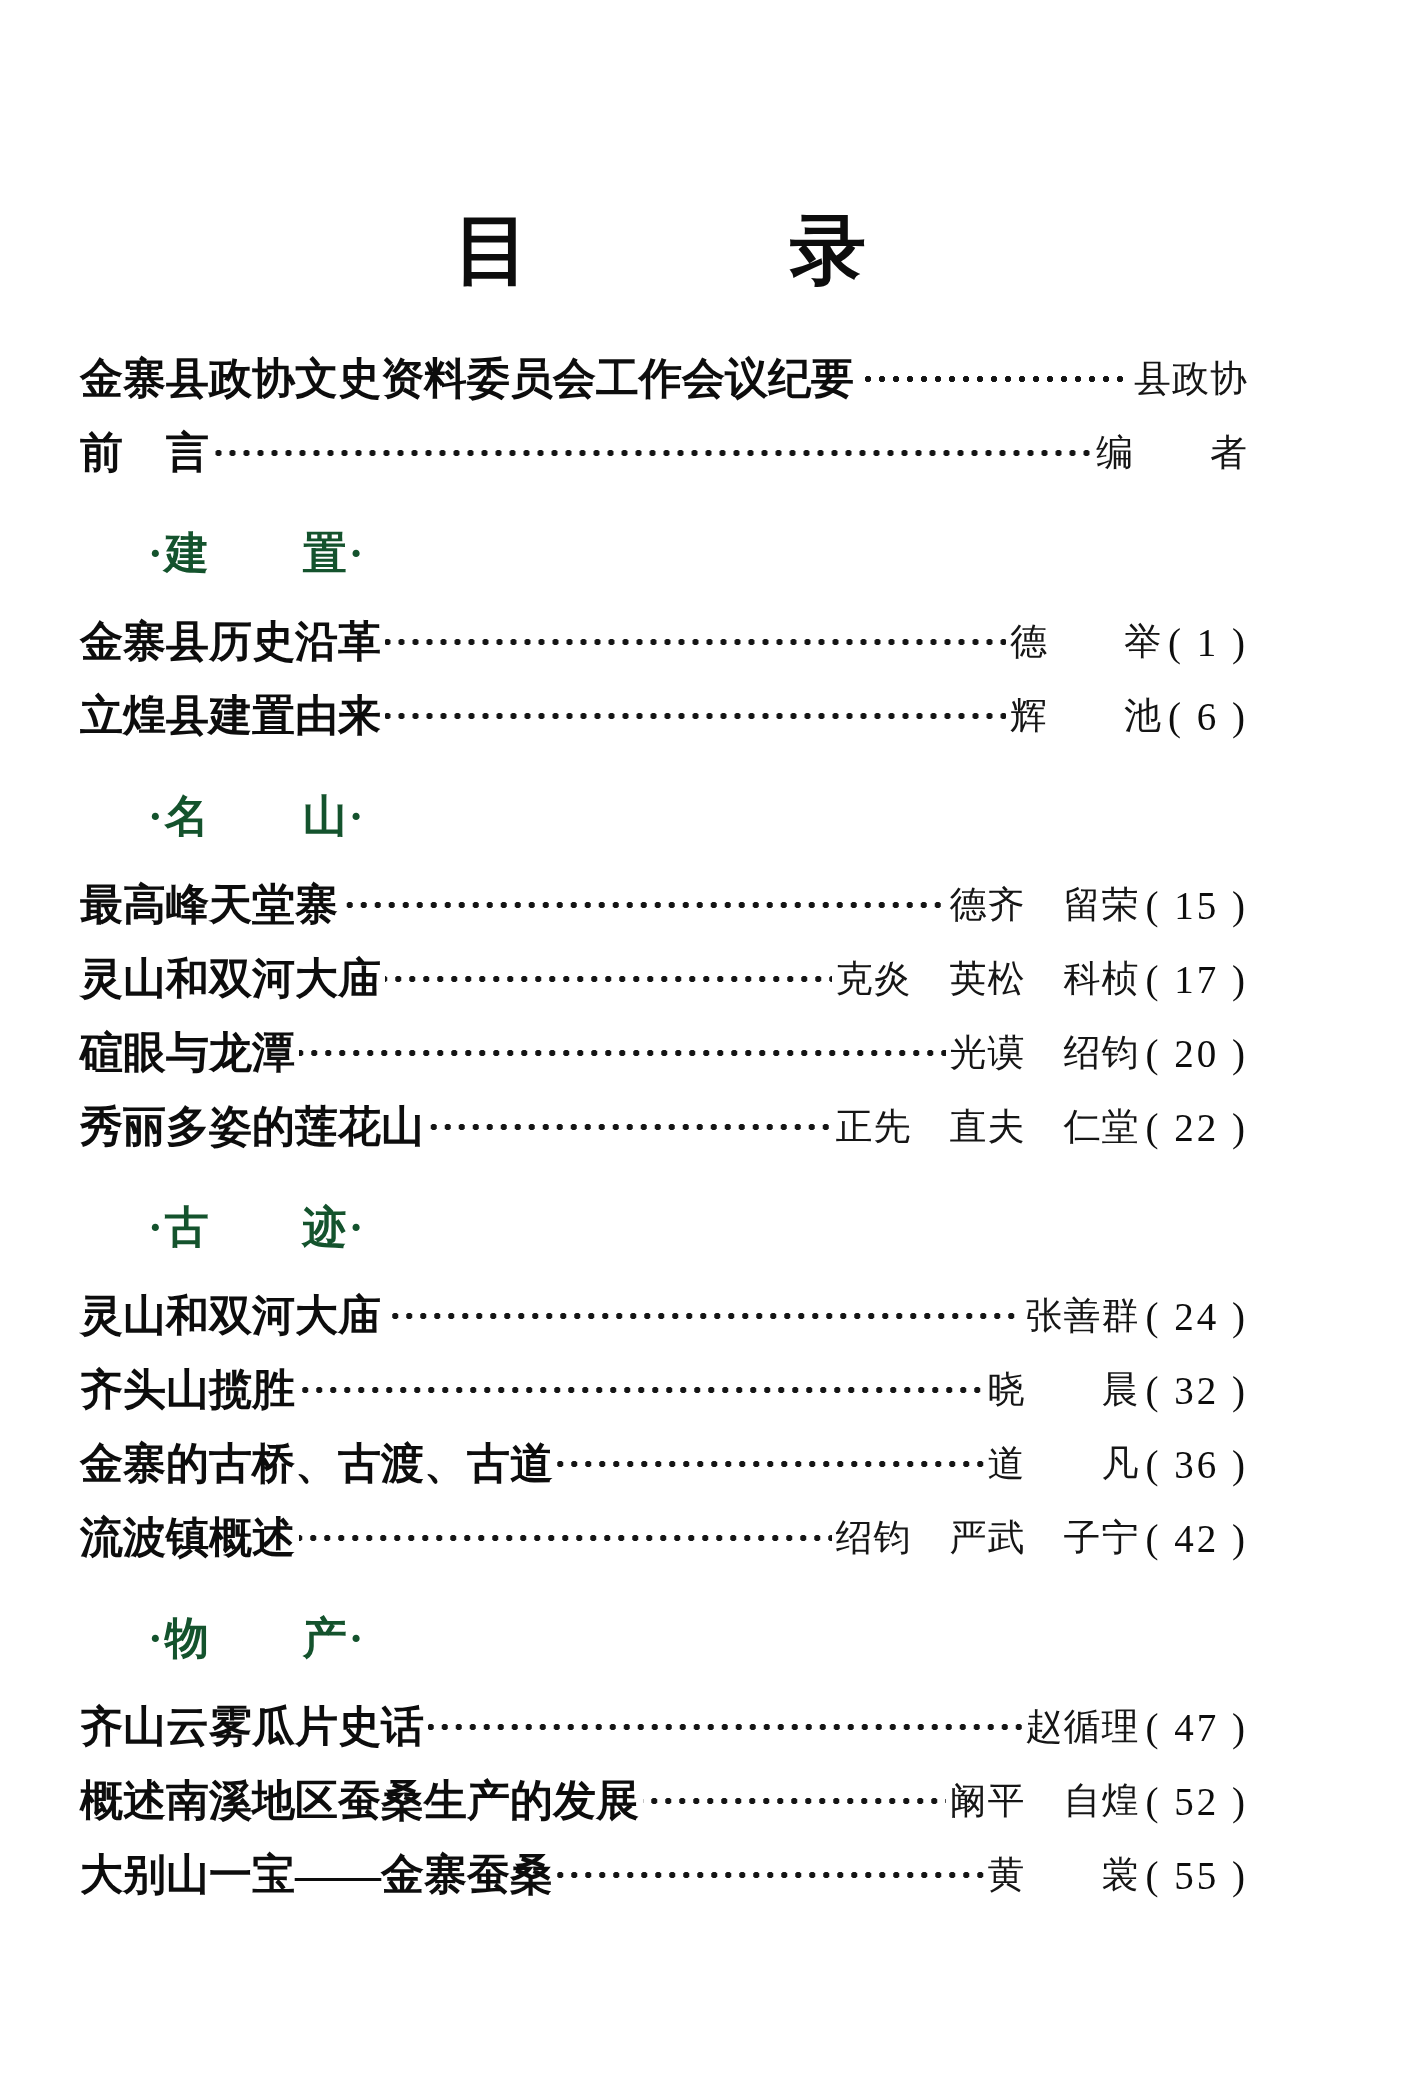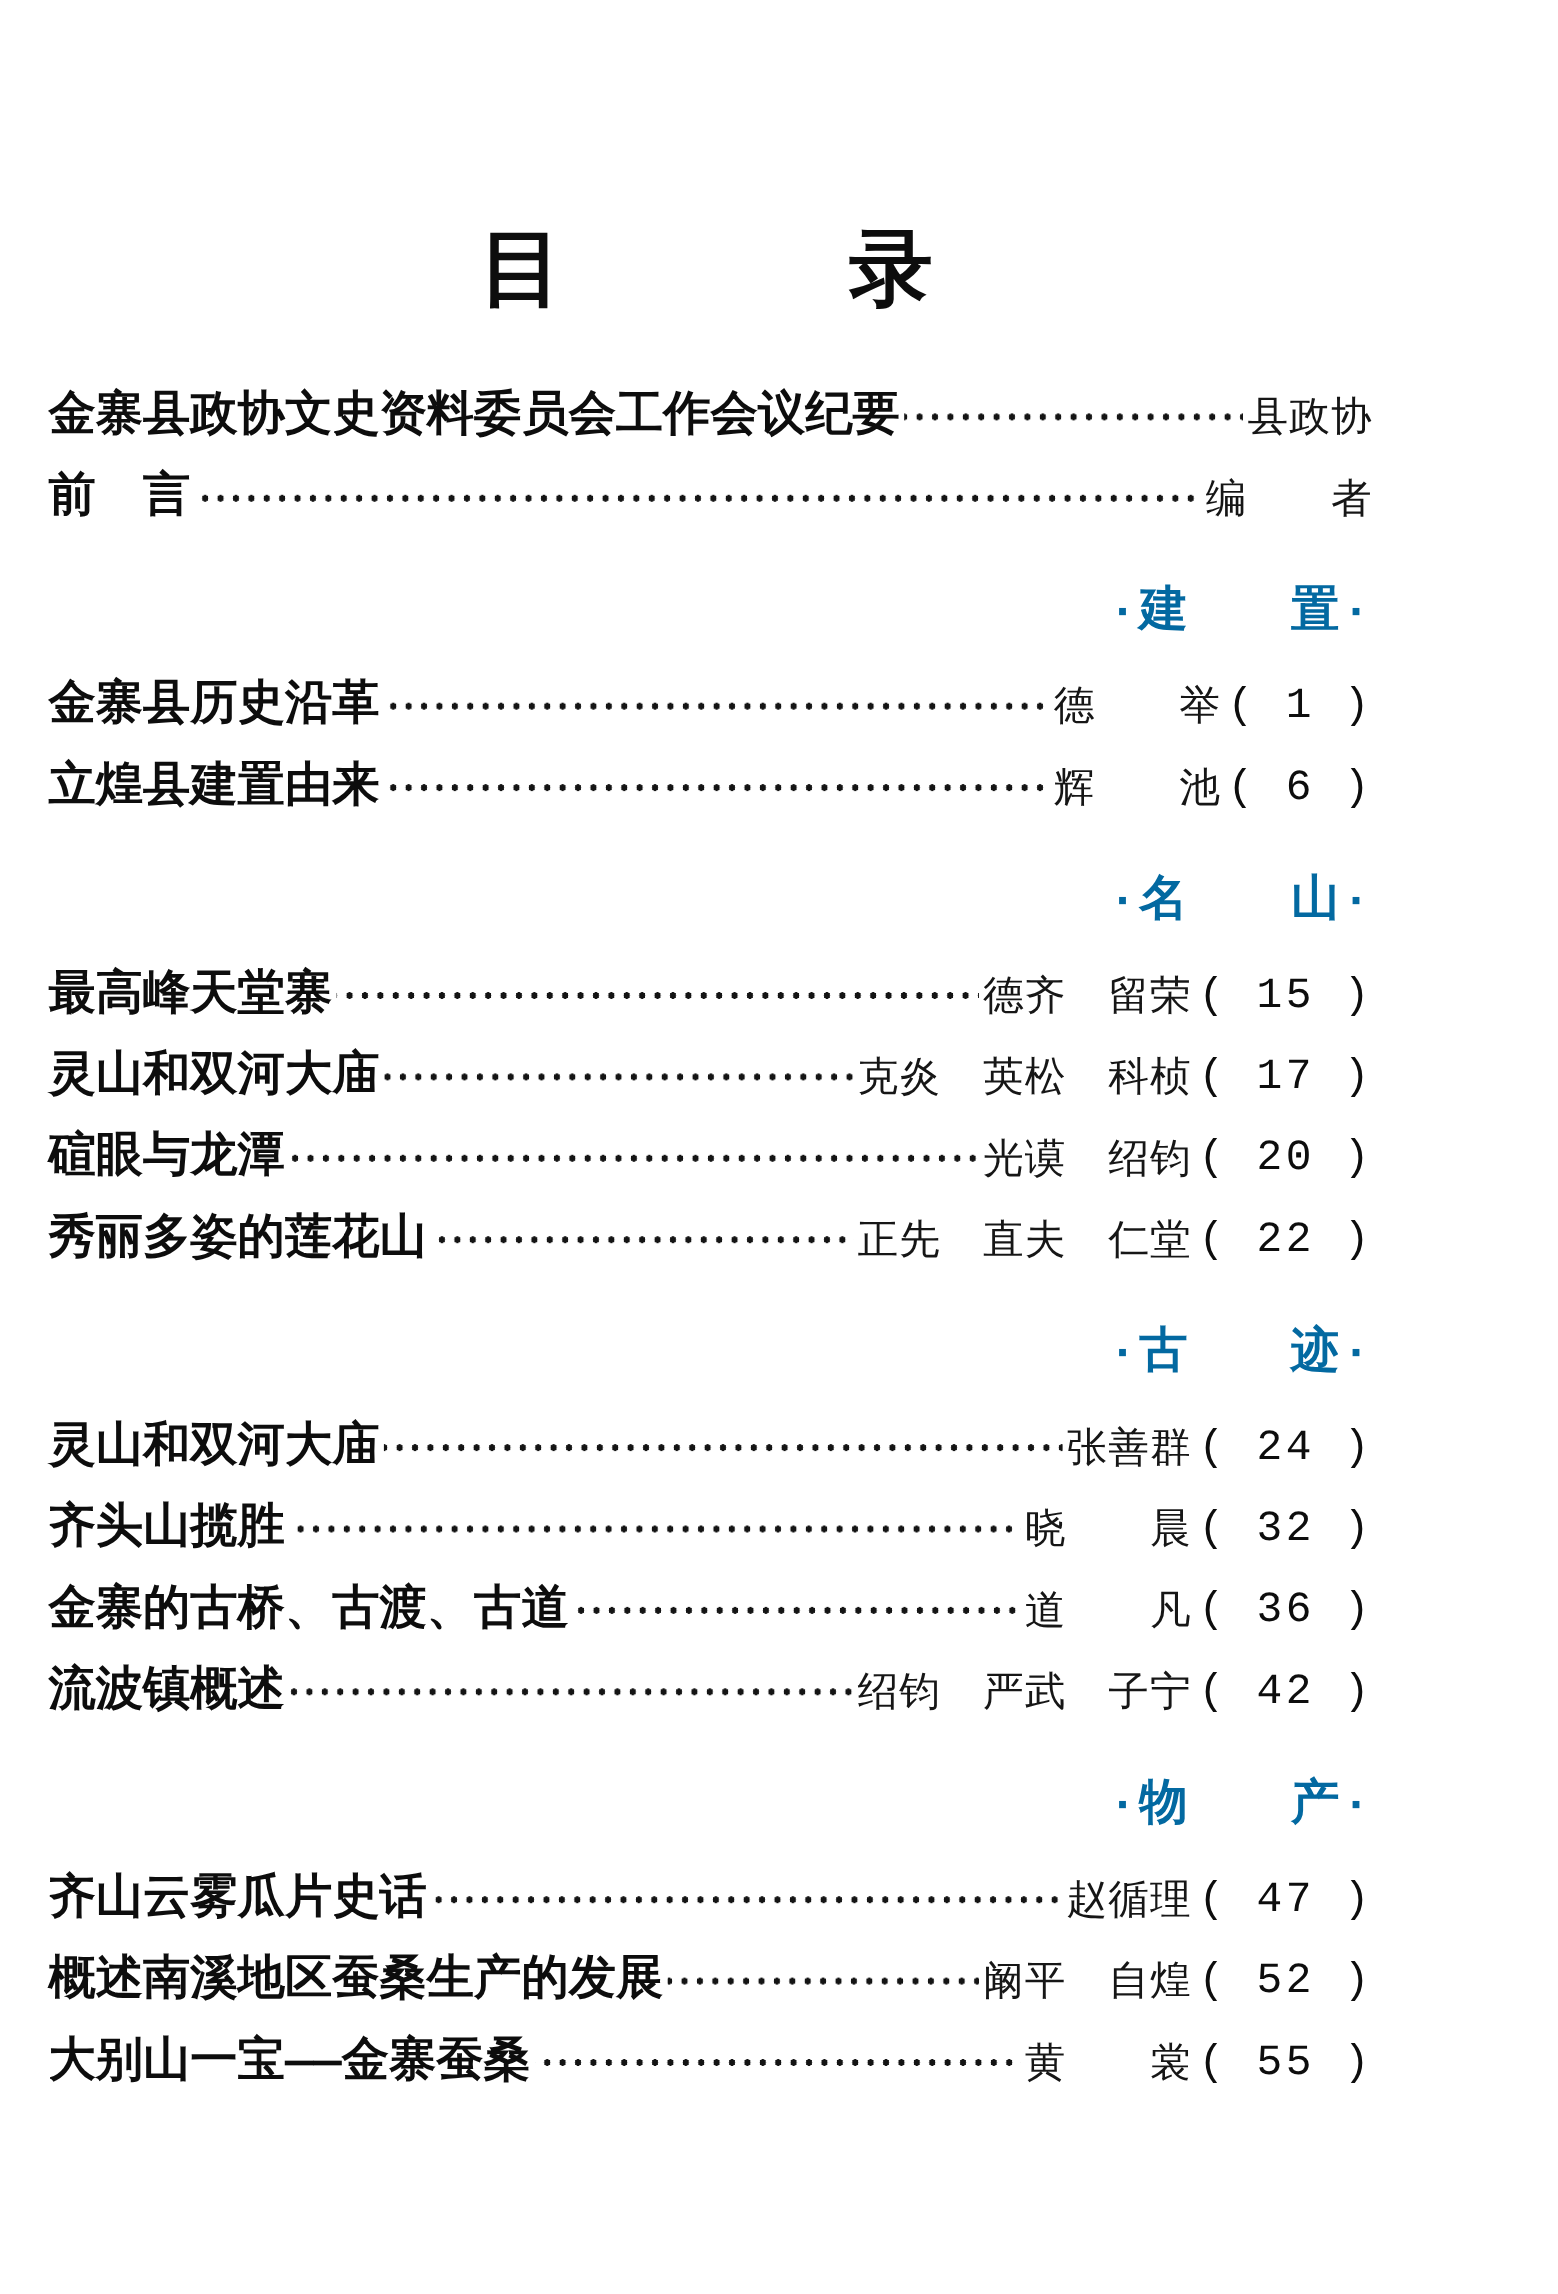--- a/index.html
+++ b/index.html
@@ -11,41 +11,39 @@
     width: 1416px;
     min-height: 2085px;
     font-family: "Liberation Serif", "DejaVu Serif", serif;
     color: #111111;
     -webkit-font-smoothing: antialiased;
   }
   .page {
     box-sizing: border-box;
     width: 1352px;
     min-height: 2085px;
-    padding: 212px 104px 60px 44px;
+    padding: 212px 104px 60px 80px;
     background: #ffffff;
-    font-family: Liberation Mono, monospace;
   }
   .doc-title {
     text-align: center;
     font-size: 76px;
     font-weight: bold;
     letter-spacing: 8px;
     line-height: 1.0;
     margin: 0 0 66px 0;
     color: #0d0d0d;
   }
   .section-header {
     font-size: 44px;
     font-weight: bold;
     padding-left: 68px;
     margin: 46px 0 34px 0;
     letter-spacing: 2px;
-    color: #0369a1;
-    text-align: right;
+    color: #14532d;
   }
   .toc-row {
     display: flex;
     align-items: center;
     margin: 0 0 24px 0;
     min-height: 50px;
   }
   .toc-title {
     font-size: 43px;
     font-weight: 600;

